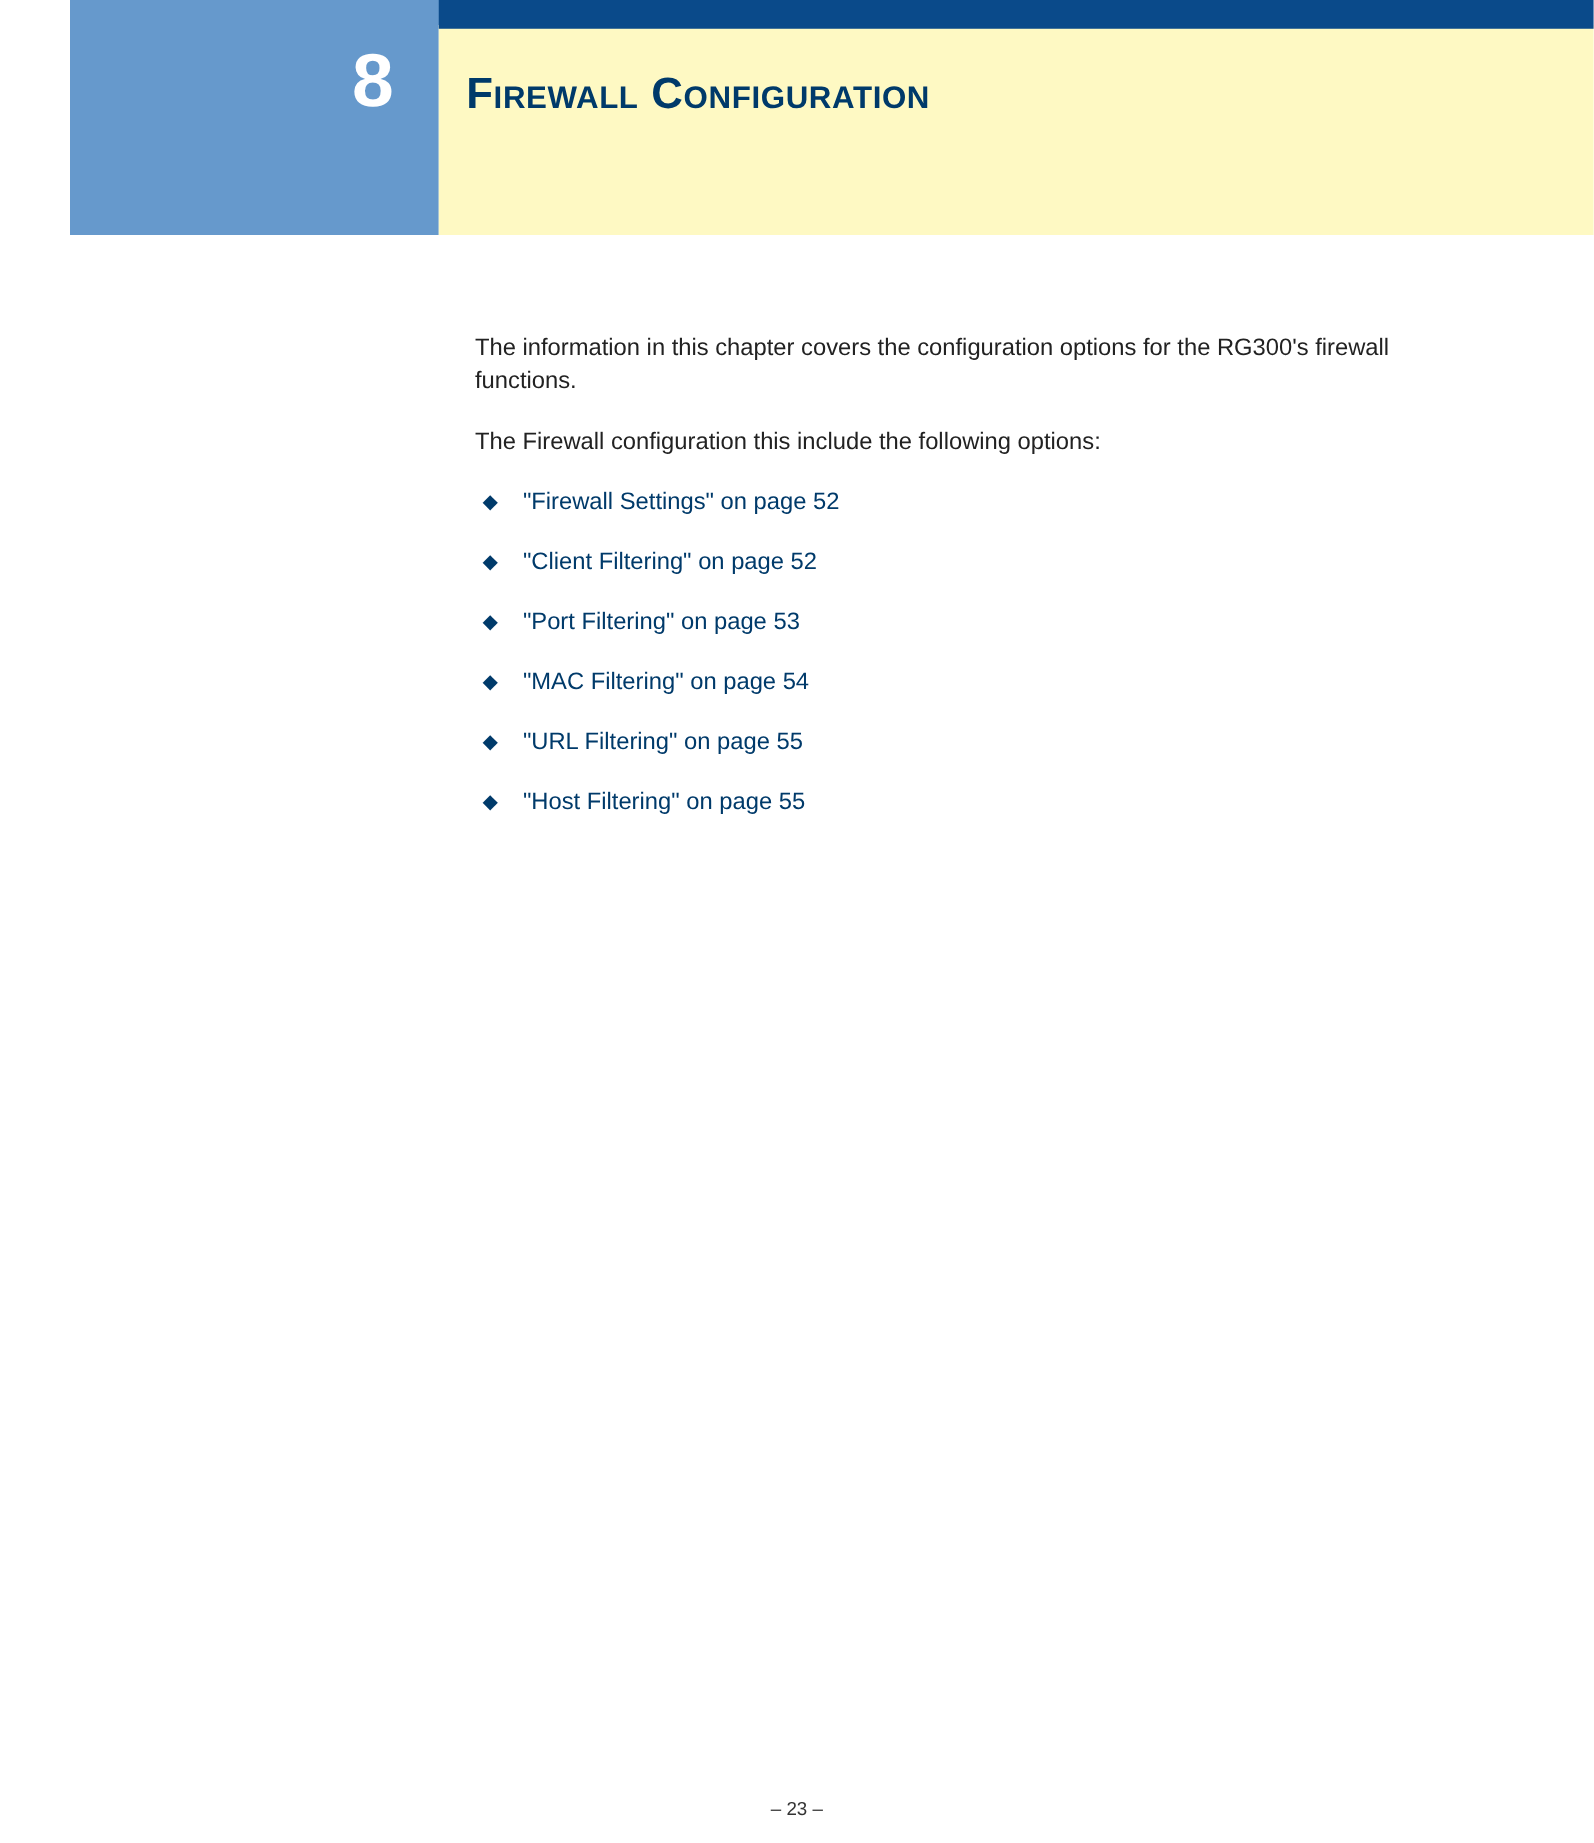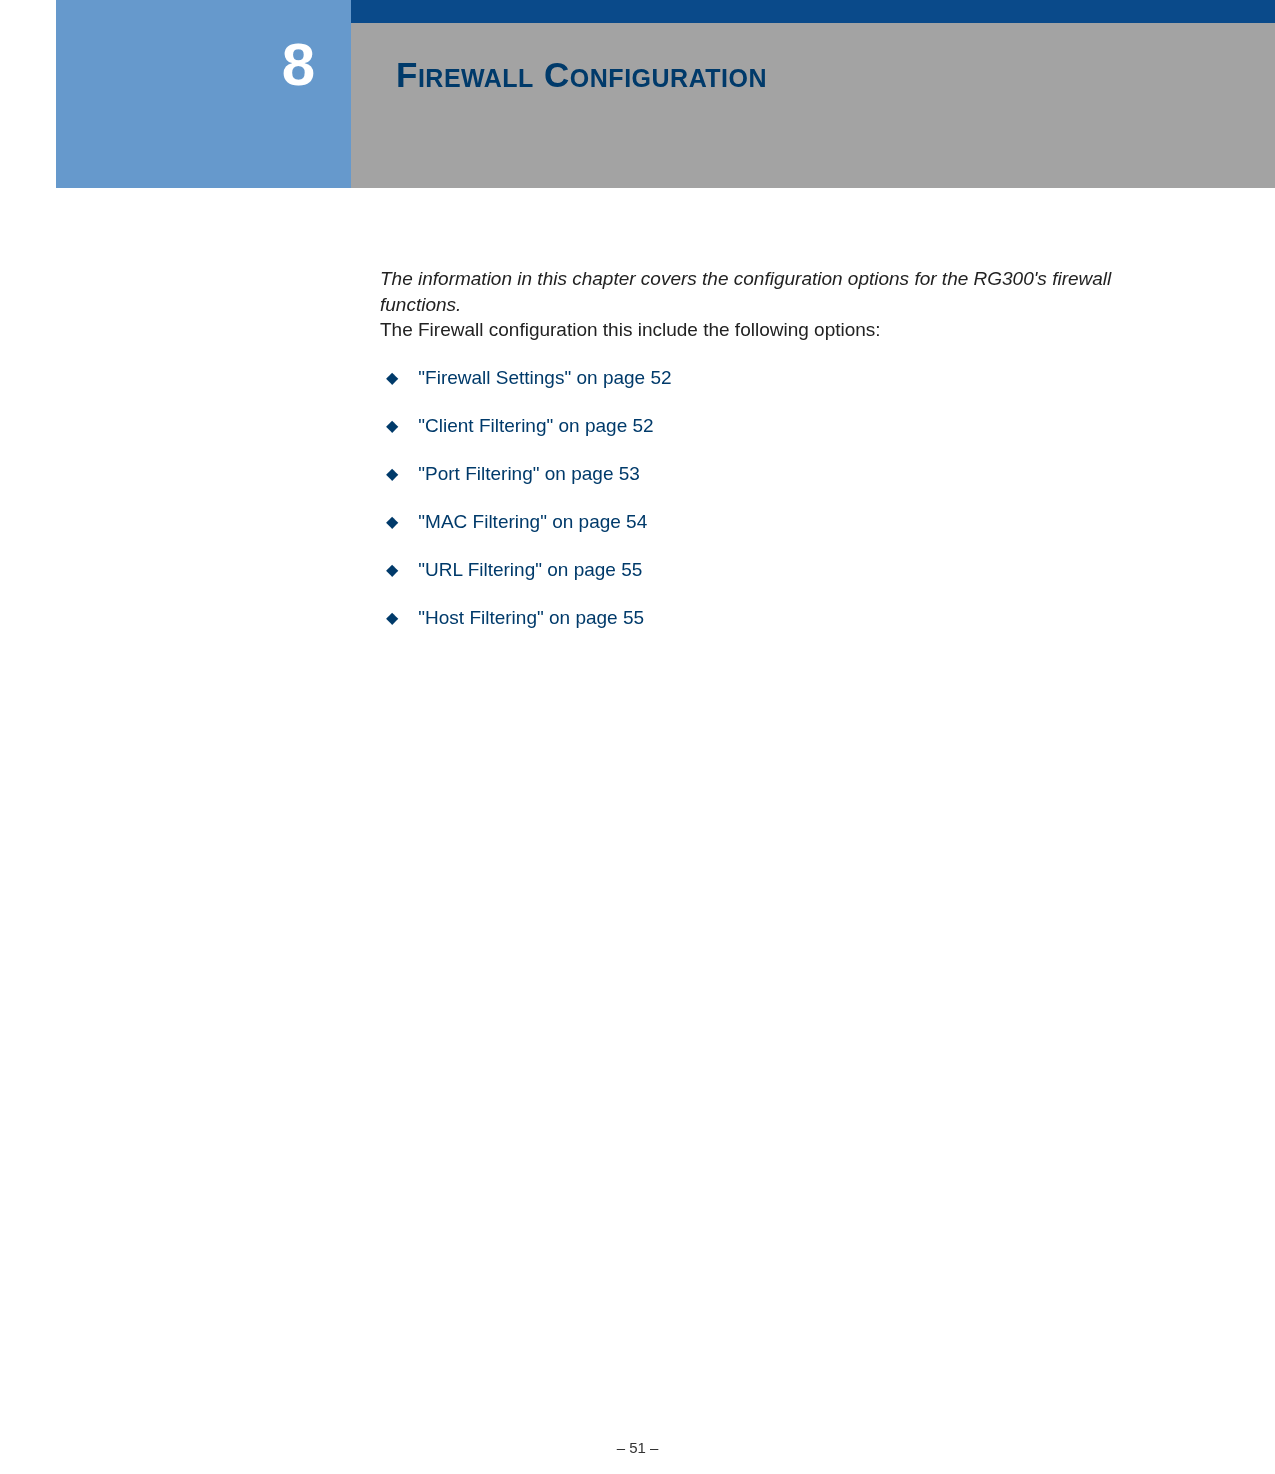--- a/index.html
+++ b/index.html
@@ -45,44 +45,44 @@
       font-size: 60px;
       font-weight: bold;
       font-family: Verdana, Geneva, sans-serif;
     }
     .title-box {
       position: absolute;
       top: 20px;
       left: 351px;
       right: 0;
       height: 168px;
-      background: #a3a3a3;
+      background: #fef9c3;
       border-top: 3px solid #0a4a8a;
       padding-top: 32px;
-      padding-left: 45px;
+      padding-left: 22px;
     }
     .chapter-title {
       color: #003a6a;
       font-size: 35px;
       font-weight: bold;
       font-variant: small-caps;
       letter-spacing: 0.5px;
       font-family: Verdana, Geneva, sans-serif;
     }
     .content {
       padding-top: 78px;
       padding-left: 380px;
       padding-right: 80px;
     }
     .intro-paragraph {
       font-size: 19px;
       color: #222222;
       line-height: 1.35;
+      margin-bottom: 24px;
       font-family: Verdana, Geneva, sans-serif;
-      font-style: italic;
     }
     .subintro-paragraph {
       font-size: 19px;
       color: #222222;
       line-height: 1.35;
       margin-bottom: 24px;
       font-family: Verdana, Geneva, sans-serif;
     }
     .link-list {
       list-style: none;
@@ -154,14 +154,14 @@
       <span class="link-text">"URL Filtering" on page 55</span>
     </li>
     <li class="link-item">
       <span class="bullet-diamond">◆</span>
       <span class="link-text">"Host Filtering" on page 55</span>
     </li>
   </ul>
 </div>
 
 <div class="page-footer">
-  <span>–  51  –</span>
+  <span>–  23  –</span>
 </div>
 
 </body></html>

